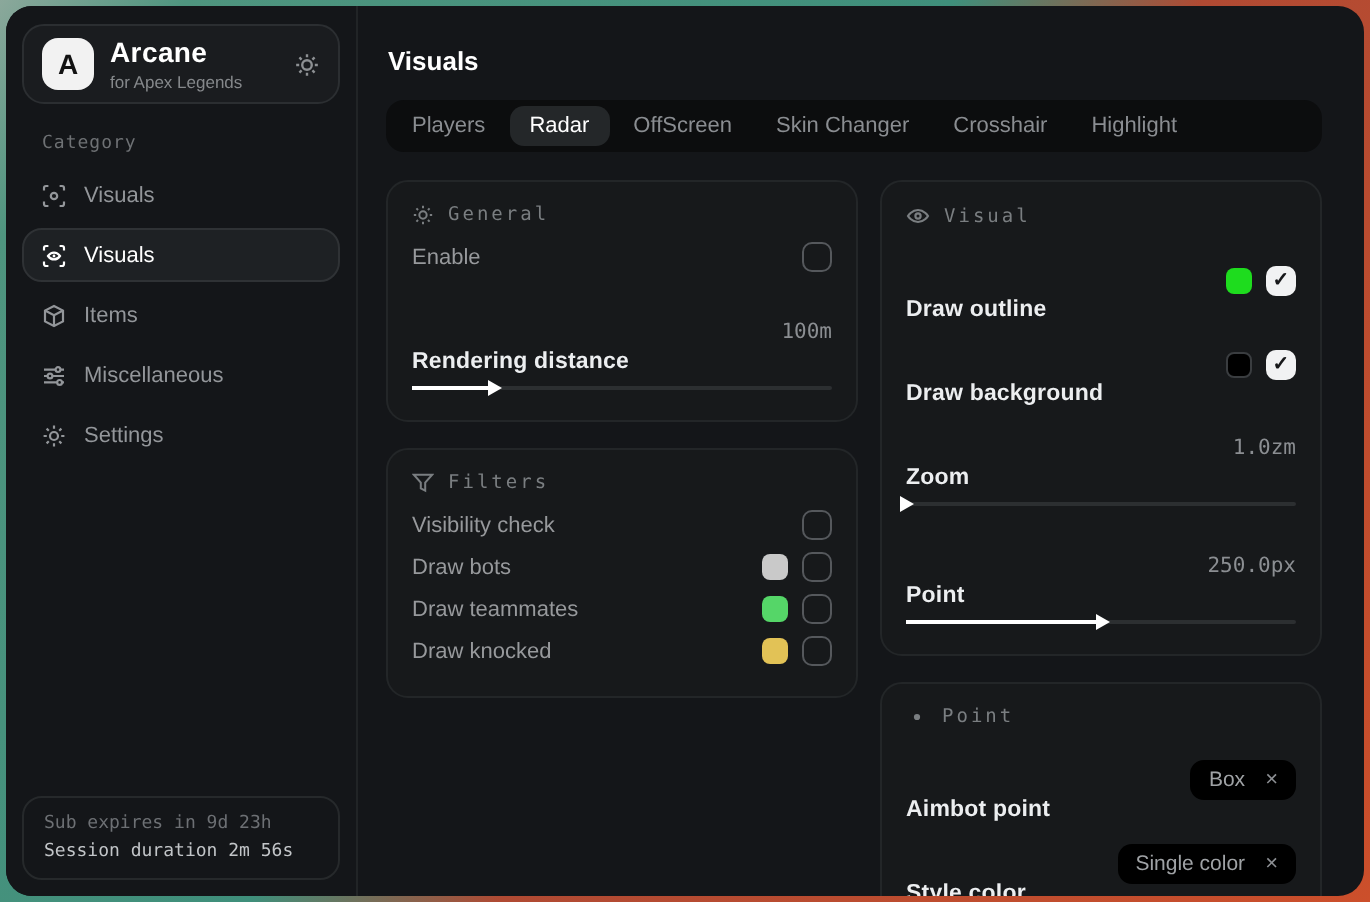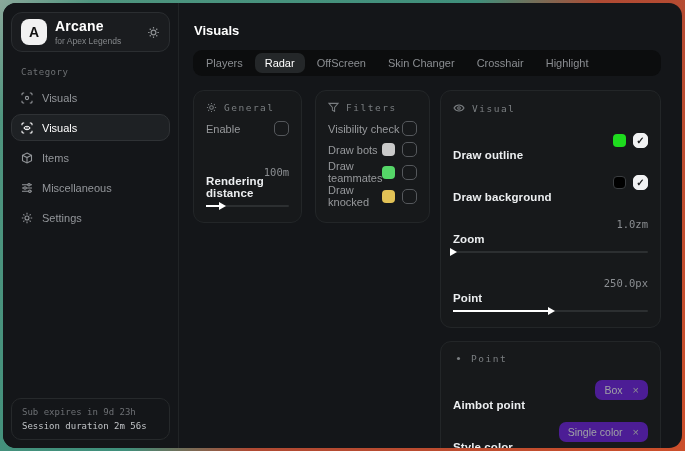--- a/index.html
+++ b/index.html
@@ -35,21 +35,21 @@
   .status-bright { color:#c2c5c8; font-size:9px; }
 
   
   .main { flex:1; padding:13px 21px 0 14px; display:flex; flex-direction:column; }
   .main-title { font-size:13px; font-weight:bold; color:#ffffff; margin:7px 0 0 1px; }
   .tabbar { margin-top:12px; background:#0c0d0e; border-radius:9px; padding:3px; display:flex; gap:2px; }
   .tab { padding:4px 10px; font-size:11px; color:#8a8d91; border-radius:7px; cursor:pointer; white-space:nowrap; }
   .tab.active { background:#242729; color:#ffffff; }
 
   .cols { display:flex; gap:11px; margin-top:14px; align-items:flex-start; }
-  .col-left { width:236px; min-width:236px; display:flex; flex-direction:row; gap:13px; }
+  .col-left { width:236px; min-width:236px; display:flex; flex-direction:column; gap:13px; }
   .col-right { flex:1; display:flex; flex-direction:column; gap:13px; }
   .card { background:#17191b; border:1px solid #232628; border-radius:11px; padding:9px 12px 12px; }
   .card-head { display:flex; align-items:center; gap:7px; color:#7a7e81;
     font-family:"DejaVu Sans Mono", monospace; font-size:9.5px; letter-spacing:1.5px;
     padding-top:2px; margin-bottom:5px; }
   .row { display:flex; align-items:center; justify-content:space-between; min-height:21px; }
   .row-tall { min-height:25px; }
   .lbl-dim { color:#97999c; font-size:11px; }
   .lbl-strong { color:#eceef0; font-size:11.5px; font-weight:bold; letter-spacing:.1px;margin-top:30px; }
   .val { color:#8b8e92; font-size:10.5px; font-family:"DejaVu Sans Mono", monospace; }
@@ -61,21 +61,21 @@
     align-items:center; justify-content:center; color:#17181a; font-size:10px; font-weight:bold; }
   .swatch { width:13px; height:13px; border-radius:4px; cursor:pointer; }
   .swatch.dark { border:1px solid #3a3d40; }
 
   .slider { position:relative; height:9px; margin-top:2px; cursor:pointer; }
   .track { position:absolute; left:0; right:0; top:3.5px; height:2px; background:#2c2f31; border-radius:1px; }
   .fill { position:absolute; left:0; top:3.5px; height:2px; background:#ffffff; }
   .thumb { position:absolute; right:-3px; top:-3px; width:0; height:0;
     border-left:7px solid #ffffff; border-top:4px solid transparent; border-bottom:4px solid transparent; }
 
-  .chip { display:flex; align-items:center; gap:10px; background:#4c1d95; border-radius:7px;
+  .chip { display:flex; align-items:center; gap:10px; background:#000000; border-radius:7px;
     padding:4px 9px; font-size:10.5px; color:#9fa2a5; cursor:pointer; }
   .chip-x { color:#8c8f93; font-size:11px; line-height:1; cursor:pointer; }
   .mt6 { margin-top:6px; }
 </style>
 </head>
 <body>
 
 <div class="screen">
   <div class="window">
 

